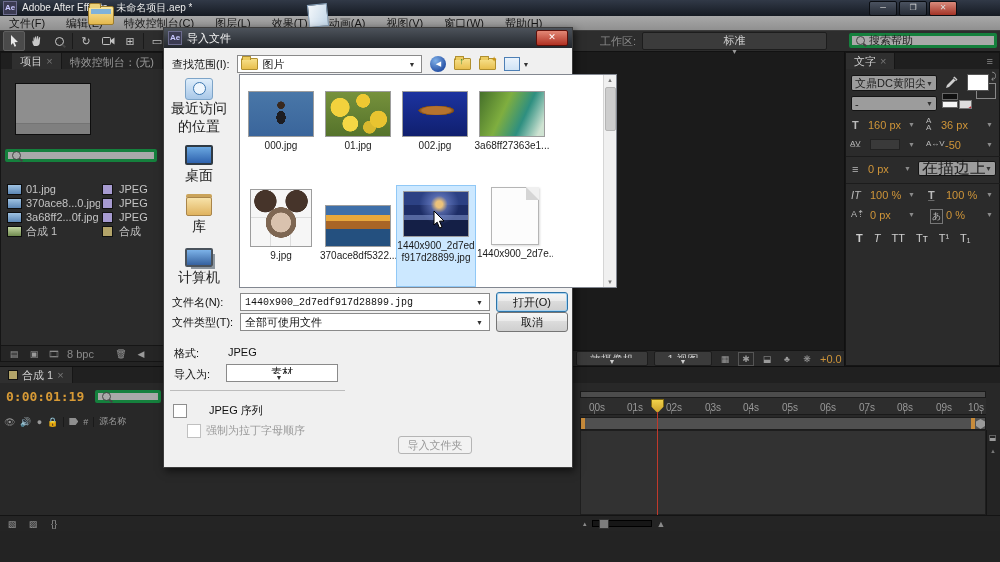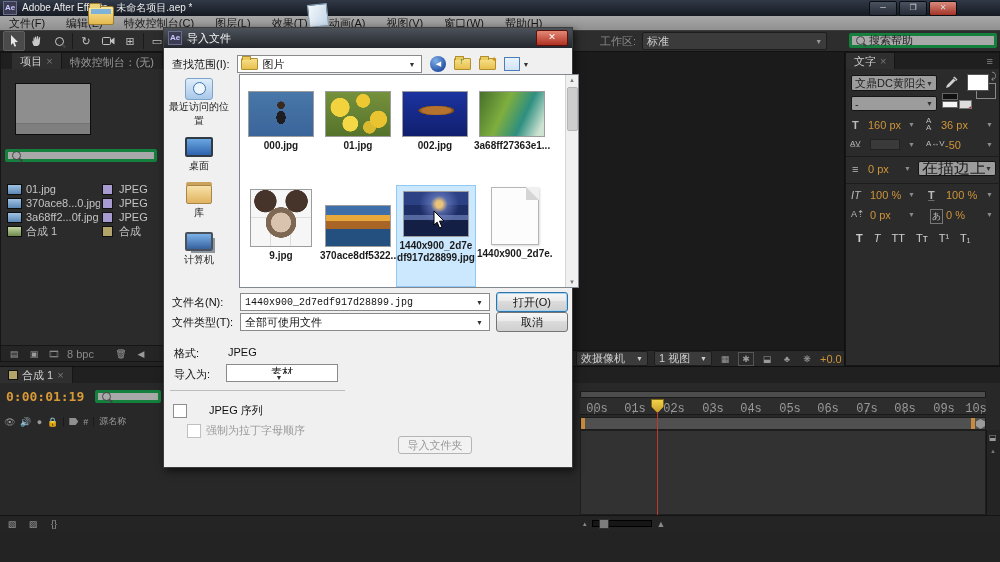--- a/index.html
+++ b/index.html
@@ -15,21 +15,21 @@
   .winbtn{width:26px;height:13px;border:1px solid #0a0d12;border-radius:2px;color:#ddd;font-size:8px;
           line-height:11px;text-align:center;background:linear-gradient(#4a5260,#262c36);}
   .winbtn.close{background:linear-gradient(#d98a7c,#a33326);}
   .menubar{background:linear-gradient(#a8a8a8,#909090);color:#151515;}
   .menubar span{padding:0 9px;line-height:14px;display:inline-block;}
   .toolbar{background:#2d2d2d;border-bottom:1px solid #121212;border-top:1px solid #3c3c3c;}
   .tool{width:20px;height:18px;margin:0 1px;display:inline-flex;align-items:center;justify-content:center;
         color:#c2c2c2;border-radius:2px;}
   .tool.active{background:#4a4a4a;border:1px solid #5e5e5e;}
   .ddark{background:#3b3b3b;border:1px solid #1d1d1d;border-radius:2px;color:#cfcfcf;
-         display:flex;align-items:center;justify-content:space-between;padding:0 4px;}
+         display:flex;align-items:center;justify-content:space-between;padding:0 4px;flex-direction:column;}
   .searchbox{background:#a9a9a9;border:3px solid #15803d;border-radius:2px;color:#222;display:flex;align-items:center;gap:4px;padding:0 4px;}
   .mag{position:relative;width:7px;height:7px;border:1.5px solid #444;border-radius:50%;display:inline-block;flex:0 0 auto;}
   .mag::after{content:"";position:absolute;left:6px;top:7px;width:4px;height:1.5px;background:#444;transform:rotate(40deg);}
   
   .panel{background:#2b2b2b;border:1px solid #151515;}
   .tabstrip{background:#1f1f1f;display:flex;}
   .tab{padding:2px 8px;color:#999;background:#242424;border-right:1px solid #161616;}
   .tab.active{background:#2f2f2f;color:#d0d0d0;}
   .listhead{background:#212121;color:#8f8f8f;border-top:1px solid #161616;border-bottom:1px solid #161616;}
   .prow{display:flex;align-items:center;height:14px;color:#c4c4c4;}
@@ -47,21 +47,21 @@
   .dlgtitle{height:20px;background:linear-gradient(#4d535b,#23272d);display:flex;align-items:center;
             color:#f2f2f2;padding:0 4px;gap:5px;}
   .xbtn{margin-left:auto;width:30px;height:14px;border-radius:2px;background:linear-gradient(#e38876,#b03123);
         border:1px solid #5e100a;color:#fff;text-align:center;line-height:12px;font-size:9px;}
   .combo{background:#fff;border:1px solid #8a8a8a;display:flex;align-items:center;height:18px;box-sizing:border-box;}
   .combo .val{flex:1;padding:0 4px;white-space:nowrap;overflow:hidden;}
   .w7btn{background:linear-gradient(#f6f6f6,#eaeaea 45%,#dcdcdc 46%,#cfcfcf);border:1px solid #757575;
          border-radius:3px;color:#111;display:flex;align-items:center;justify-content:center;}
   .w7btn.def{border:1px solid #2d74a8;box-shadow:0 0 0 1px #a8d2ef inset;}
   .w7btn.disabled{color:#9a9a9a;border-color:#b5b5b5;background:#f2f2f2;}
-  .sideitem{width:66px;text-align:center;color:#1c1c1c;font-size:10px;}
+  .sideitem{width:66px;text-align:center;color:#1c1c1c;font-size:14px;}
   .filecell{position:absolute;width:76px;text-align:center;font-size:10px;color:#1a1a1a;}
   .fthumb{margin:0 auto;border:1px solid #9d9d9d;}
   .flabel{margin-top:3px;white-space:nowrap;overflow:hidden;}
   .folder{position:relative;width:15px;height:10px;background:linear-gradient(#f7e08a,#e8bf4e);border:1px solid #b08f2e;border-radius:1px;}
   .folder::before{content:"";position:absolute;left:0;top:-3px;width:7px;height:3px;background:#eccb5e;border:1px solid #b08f2e;border-bottom:none;border-radius:1px 1px 0 0;}
   .cbox{width:12px;height:12px;background:#fff;border:1px solid #8e8e8e;display:inline-block;}
   
   .art0{background:radial-gradient(circle at 50% 30%,#39291f 0 8%,transparent 9%),
         radial-gradient(ellipse 12% 26% at 50% 58%,#1d1d22 0 60%,transparent 61%),linear-gradient(#4977a8,#3a659b);}
   .art1{background:radial-gradient(circle at 22% 35%,#f2d23d 0 16%,transparent 17%),radial-gradient(circle at 58% 20%,#eec832 0 13%,transparent 14%),
@@ -72,21 +72,21 @@
   .art4{background:radial-gradient(circle at 24% 20%,#46342a 0 17%,transparent 18%),radial-gradient(circle at 76% 20%,#46342a 0 17%,transparent 18%),
         radial-gradient(circle at 50% 58%,#d9c2ae 0 22%,#7e6753 23% 34%,transparent 35%),
         linear-gradient(90deg,transparent 32%,#ddd 32%,#ddd 33%,transparent 33%,transparent 65%,#ddd 65%,#ddd 66%,transparent 66%),
         linear-gradient(transparent 48%,#ddd 48%,#ddd 50%,transparent 50%),#f6f6f6;}
   .art5{background:linear-gradient(#3f6fa8 0 22%,#e8a83c 22% 38%,#a96526 38% 58%,#24507f 58% 100%);}
   .art6{background:radial-gradient(circle at 55% 28%,#ebc27a 0 7%,rgba(120,140,210,.55) 18%,transparent 42%),
         linear-gradient(#2c4184 0 30%,#1d2d66 30% 52%,#55679f 52% 64%,#141f46 64% 100%);}
   .page7{position:relative;width:46px;height:56px;background:#fcfcfc;border:1px solid #b5b5b5;margin:0 auto;box-shadow:1px 1px 2px rgba(0,0,0,.15);}
   .page7::before{content:"";position:absolute;right:-1px;top:-1px;width:0;height:0;border-style:solid;border-width:0 13px 13px 0;border-color:transparent #f0f0f0 #d5d5d5 transparent;}
   
-  .tick{position:absolute;width:28px;text-align:center;color:#999;font-size:12px;font-family:Liberation Mono, monospace;}
+  .tick{position:absolute;width:28px;text-align:center;color:#999;font-size:10px;}
   .playhead{clip-path:polygon(0 0,100% 0,100% 52%,50% 100%,0 52%);background:linear-gradient(#f2d24a,#caa02c);border:1px solid #806a12;}
   
   .taskbar{left:0;top:533px;width:1000px;height:29px;background:linear-gradient(#2a3442,#10151d 55%,#0a0e14);z-index:60;
            display:flex;align-items:center;border-top:1px solid #000;}
   .tbico{width:34px;height:25px;margin-left:9px;display:flex;align-items:center;justify-content:center;border-radius:2px;}
   .tbico.pressed{background:linear-gradient(#5a6574,#2c3440);border:1px solid #7b8694;box-shadow:0 0 3px #9ab inset;}
 </style>
 </head>
 <body>
 
@@ -409,21 +409,21 @@
       <div class="sideitem" style="margin-bottom:12px;">
         <div style="width:24px;height:17px;margin:0 auto 2px;background:linear-gradient(#f7e2a9,#e0b35f);border:1px solid #a9854a;border-radius:2px;box-shadow:0 -3px 0 #caa35a;"></div>
         <div>库</div>
       </div>
       <div class="sideitem" style="margin-bottom:12px;">
         <div style="width:24px;height:15px;margin:0 auto 2px;background:linear-gradient(#7cb2e8,#35619f);border:2px solid #49525c;border-radius:2px;box-shadow:4px 4px 0 -2px #8c959e;"></div>
         <div>计算机</div>
       </div>
     </div>
 
-    <div class="abs" style="left:75px;top:46px;width:340px;height:214px;background:#fff;border:1px solid #828790;font-weight:bold;">
+    <div class="abs" style="left:75px;top:46px;width:378px;height:214px;background:#fff;border:1px solid #828790;">
 
       <div class="abs" style="right:0;top:0;width:13px;height:100%;background:#f0f0f0;border-left:1px solid #d5d5d5;">
         <span class="abs" style="left:3px;top:2px;font-size:6px;color:#777;">▲</span>
         <div class="abs" style="left:1px;top:12px;width:11px;height:44px;background:#cdcdcd;border:1px solid #b5b5b5;border-radius:2px;"></div>
         <span class="abs" style="left:3px;bottom:2px;font-size:6px;color:#777;">▼</span>
       </div>
 
       <div class="filecell" style="left:3px;top:16px;">
         <div class="fthumb art0" style="width:64px;height:44px;"></div>
         <div class="flabel">000.jpg</div>

